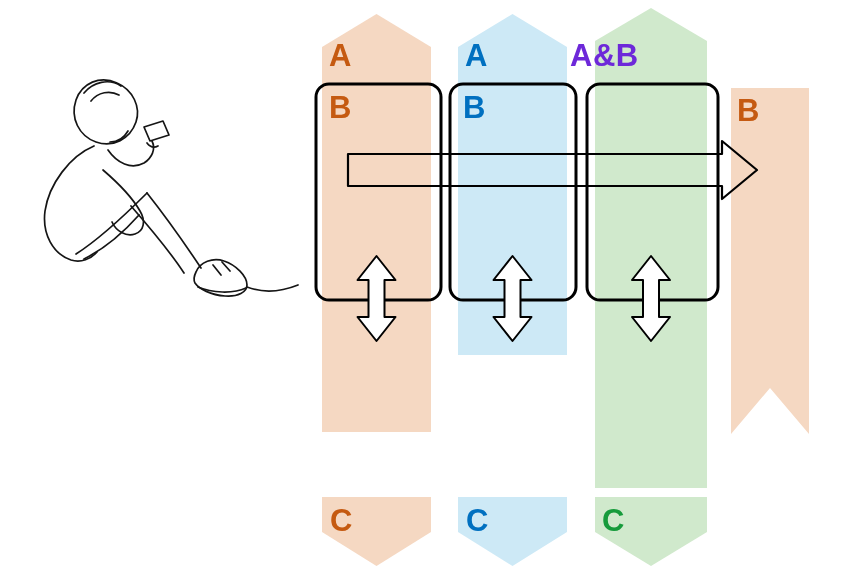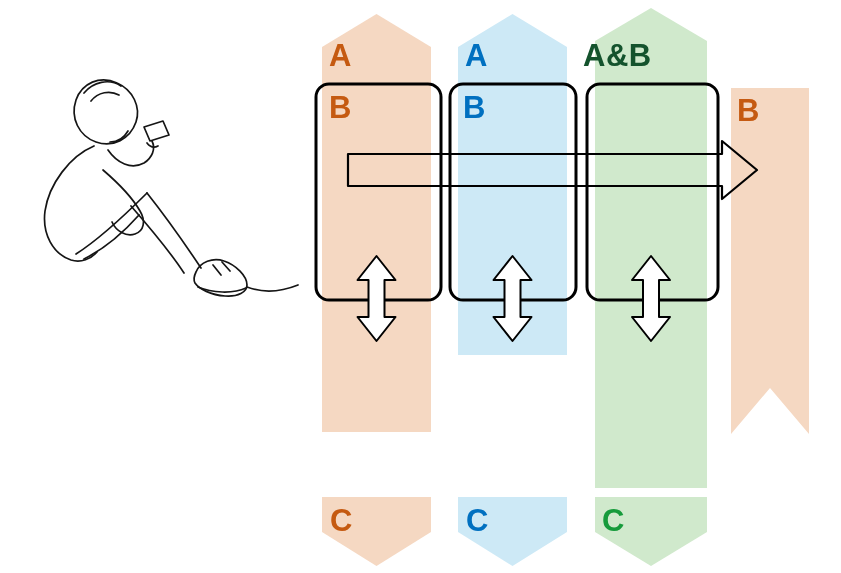--- a/index.html
+++ b/index.html
@@ -66,21 +66,21 @@
       <path d="M84,259 C104,249 123,233 139,215"></path>
       <path d="M196,272 C200,262 213,257 224,261 C236,265 247,276 247,285 C247,292 238,297 225,296 C211,295 199,289 195,283 C193,279 194,276 196,272 Z"></path>
       <path d="M198,287 C212,293 233,294 246,288"></path>
       <path d="M213,265 L221,275 M222,262 L230,271"></path>
       <path d="M247,287 C265,294 283,291 298,285"></path>
     </g>
   </svg>
 
   <div class="lbl" style="left: 329px; top: 40px; color: rgb(197, 90, 17);">A</div>
   <div class="lbl" style="left: 465px; top: 40px; color: rgb(0, 112, 192);">A</div>
-  <div class="lbl" style="left: 583px; top: 40px; color: #14532d;">A&amp;B</div>
+  <div class="lbl" style="left: 570px; top: 40px; color: #6d28d9;">A&amp;B</div>
 
   <div class="lbl" style="left: 329px; top: 92px; color: rgb(197, 90, 17);">B</div>
   <div class="lbl" style="left: 463px; top: 92px; color: rgb(0, 112, 192);">B</div>
   <div class="lbl" style="left: 737px; top: 95px; color: rgb(197, 90, 17);">B</div>
 
   <div class="lbl" style="left: 330px; top: 505px; color: rgb(197, 90, 17);">C</div>
   <div class="lbl" style="left: 466px; top: 505px; color: rgb(0, 112, 192);">C</div>
   <div class="lbl" style="left: 602px; top: 505px; color: rgb(22, 155, 59);">C</div>
 
 </div>

